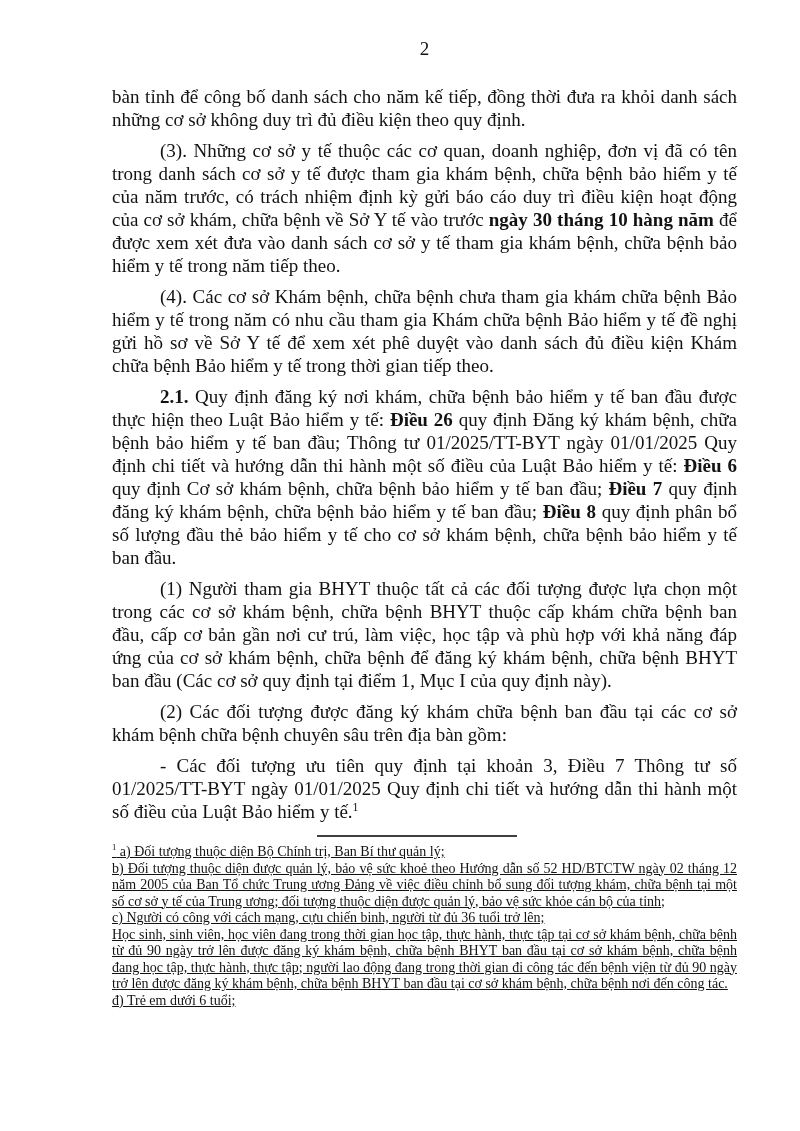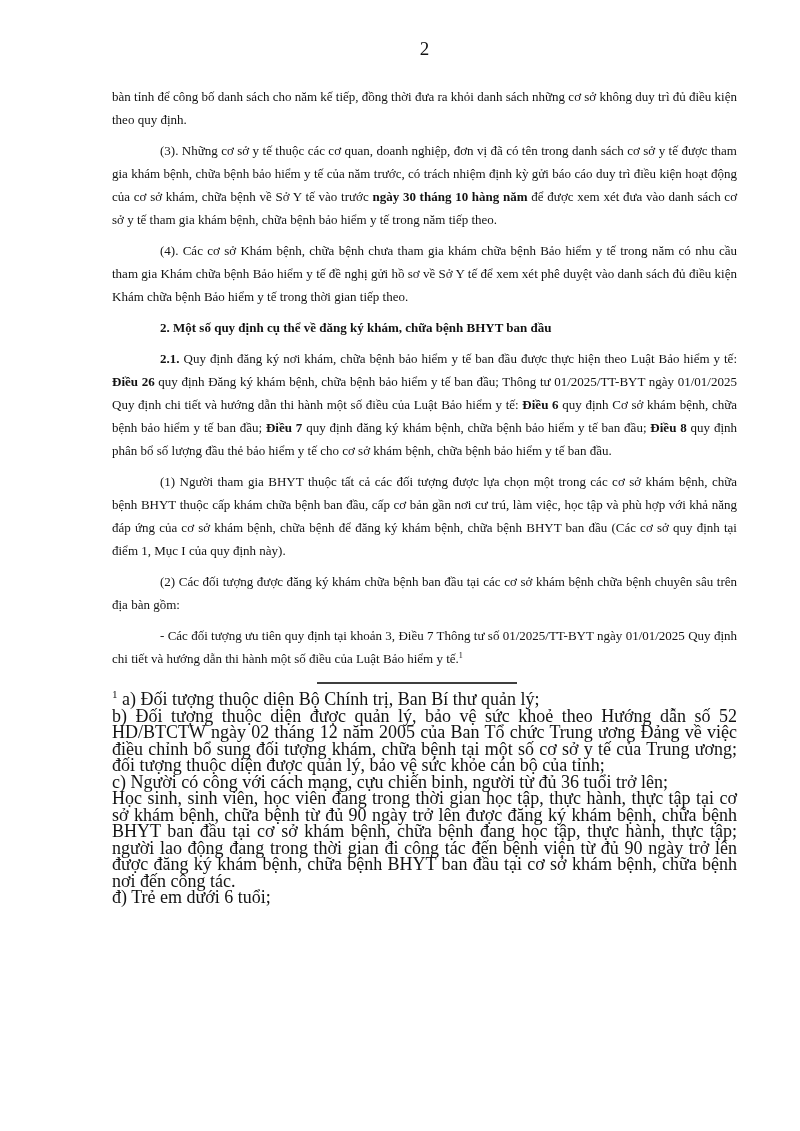--- a/index.html
+++ b/index.html
@@ -19,21 +19,21 @@
     padding: 38px 63px 10px 112px;
     overflow: hidden;
   }
   .page-number {
     text-align: center;
     font-size: 19px;
     margin: 0 0 25px 0;
   }
   .para {
     margin: 8px 0 0 0;
-    font-size: 13px;
+    font-size: 19px;
     line-height: 23px;
     text-align: justify;
     text-indent: 48px;
   }
   .para.first {
     margin-top: 0;
     text-indent: 0;
   }
   .heading { font-weight: bold; }
   .b { font-weight: bold; }
@@ -43,41 +43,41 @@
     vertical-align: super;
   }
   .footnote-sep {
     width: 200px;
     height: 0;
     border-top: 2px solid #3f3f3f;
     margin: 12px 0 7px 205px;
   }
   .footnotes p {
     margin: 0;
-    font-size: 18px;
+    font-size: 14px;
     line-height: 16.5px;
     text-align: justify;
+    text-decoration: underline;
   }
 </style>
 </head>
 <body>
 
 <div class="page">
 
   <div class="page-number">2</div>
 
   <div class="content">
 
     <p class="para first"><span>bàn tỉnh để công bố danh sách cho năm kế tiếp, đồng thời đưa ra khỏi danh sách những cơ sở không duy trì đủ điều kiện theo quy định.</span></p>
 
     <p class="para"><span>(3). Những cơ sở y tế thuộc các cơ quan, doanh nghiệp, đơn vị đã có tên trong danh sách cơ sở y tế được tham gia khám bệnh, chữa bệnh bảo hiểm y tế của năm trước, có trách nhiệm định kỳ gửi báo cáo duy trì điều kiện hoạt động của cơ sở khám, chữa bệnh về Sở Y tế vào trước </span><span class="b">ngày 30 tháng 10 hàng năm</span><span> để được xem xét đưa vào danh sách cơ sở y tế tham gia khám bệnh, chữa bệnh bảo hiểm y tế trong năm tiếp theo.</span></p>
 
     <p class="para"><span>(4). Các cơ sở Khám bệnh, chữa bệnh chưa tham gia khám chữa bệnh Bảo hiểm y tế trong năm có nhu cầu tham gia Khám chữa bệnh Bảo hiểm y tế đề nghị gửi hồ sơ về Sở Y tế để xem xét phê duyệt vào danh sách đủ điều kiện Khám chữa bệnh Bảo hiểm y tế trong thời gian tiếp theo.</span></p>
 
-    <p class="para heading"><span class="b">2. Một số quy định cụ thể về đăng ký khám, chữa bệnh BHYT ban đầu</span></p>
 
     <p class="para"><span class="b">2.1.</span><span> Quy định đăng ký nơi khám, chữa bệnh bảo hiểm y tế ban đầu được thực hiện theo Luật Bảo hiểm y tế: </span><span class="b">Điều 26</span><span> quy định Đăng ký khám bệnh, chữa bệnh bảo hiểm y tế ban đầu; Thông tư 01/2025/TT-BYT ngày 01/01/2025 Quy định chi tiết và hướng dẫn thi hành một số điều của Luật Bảo hiểm y tế: </span><span class="b">Điều 6</span><span> quy định Cơ sở khám bệnh, chữa bệnh bảo hiểm y tế ban đầu; </span><span class="b">Điều 7</span><span> quy định đăng ký khám bệnh, chữa bệnh bảo hiểm y tế ban đầu; </span><span class="b">Điều 8</span><span> quy định phân bổ số lượng đầu thẻ bảo hiểm y tế cho cơ sở khám bệnh, chữa bệnh bảo hiểm y tế ban đầu.</span></p>
 
 
     <p class="para"><span>(1) Người tham gia BHYT thuộc tất cả các đối tượng được lựa chọn một trong các cơ sở khám bệnh, chữa bệnh BHYT thuộc cấp khám chữa bệnh ban đầu, cấp cơ bản gần nơi cư trú, làm việc, học tập và phù hợp với khả năng đáp ứng của cơ sở khám bệnh, chữa bệnh để đăng ký khám bệnh, chữa bệnh BHYT ban đầu (Các cơ sở quy định tại điểm 1, Mục I của quy định này).</span></p>
 
     <p class="para"><span>(2) Các đối tượng được đăng ký khám chữa bệnh ban đầu tại các cơ sở khám bệnh chữa bệnh chuyên sâu trên địa bàn gồm:</span></p>
 
     <p class="para"><span>- Các đối tượng ưu tiên quy định tại khoản 3, Điều 7 Thông tư số 01/2025/TT-BYT ngày 01/01/2025 Quy định chi tiết và hướng dẫn thi hành một số điều của Luật Bảo hiểm y tế.</span><sup>1</sup></p>
 

